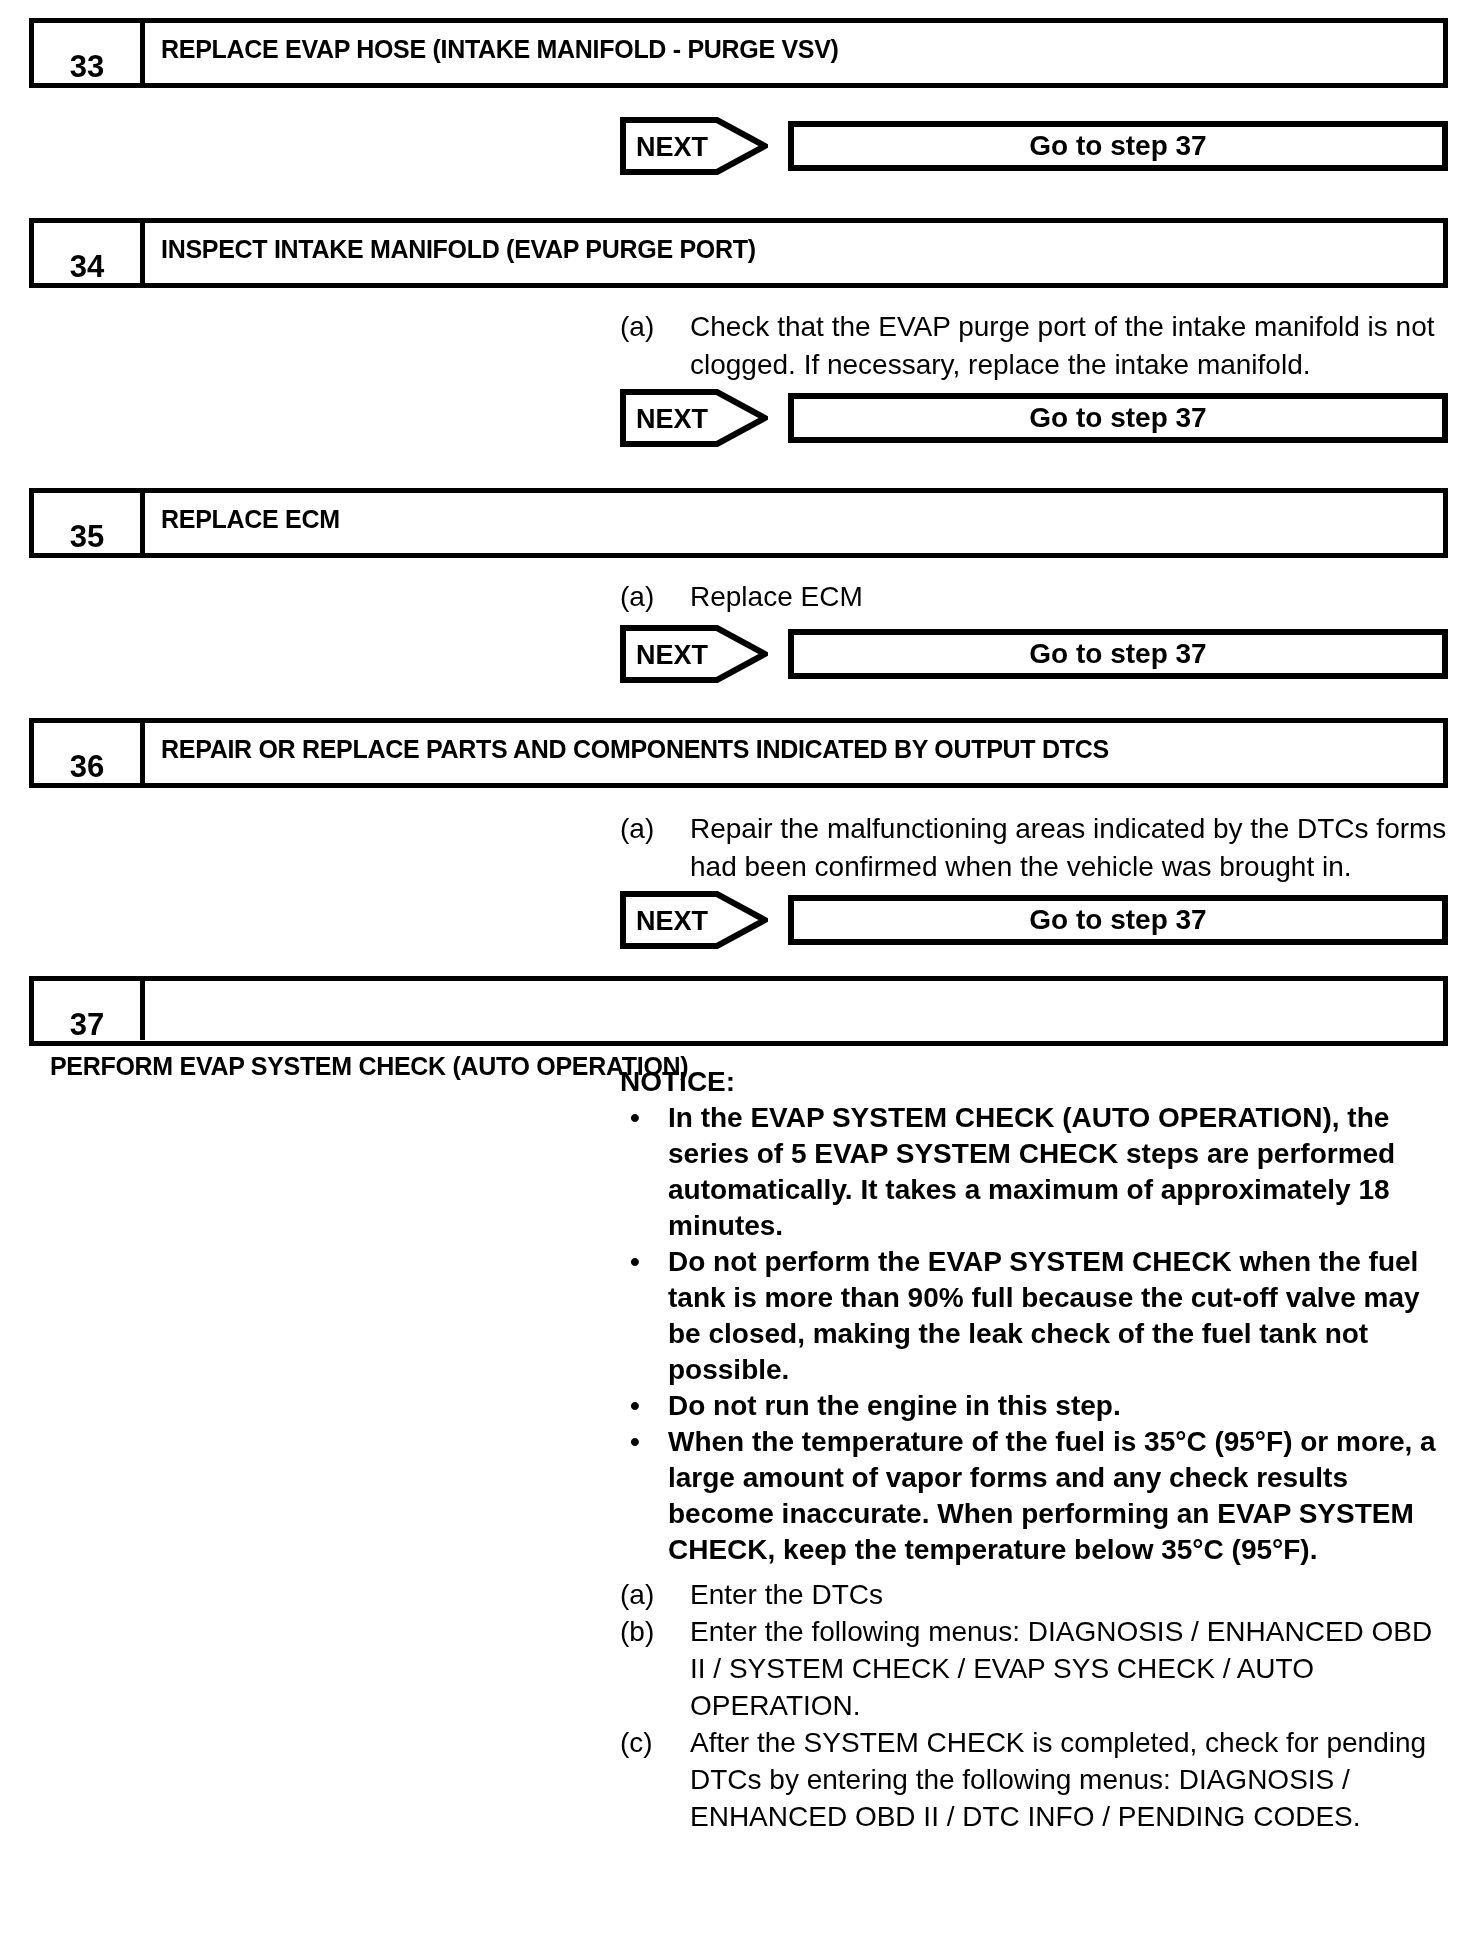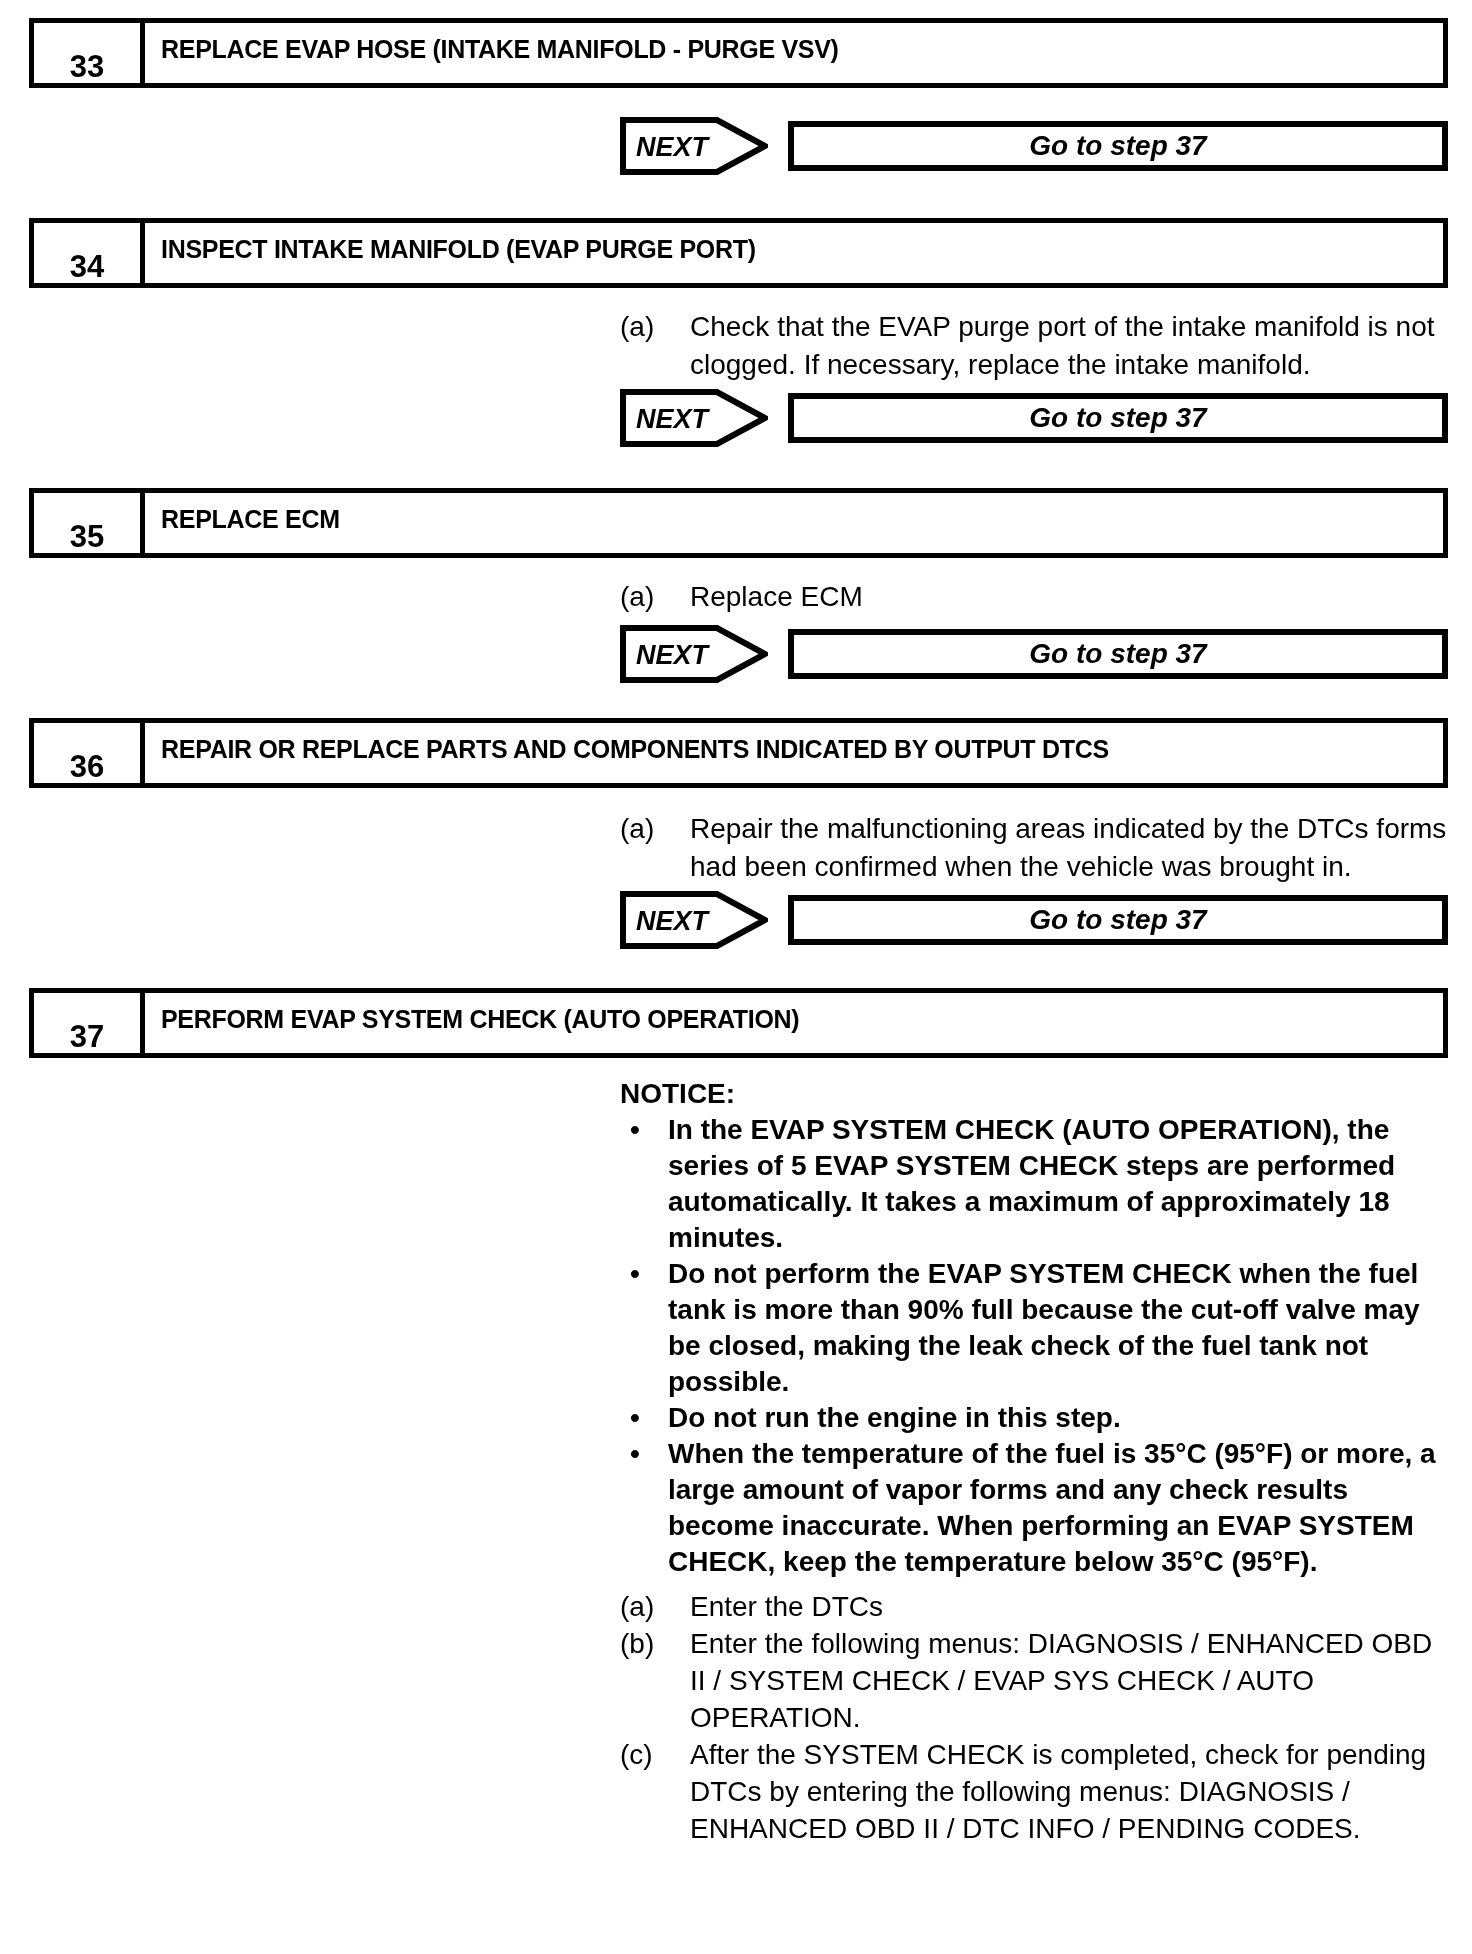--- a/index.html
+++ b/index.html
@@ -40,21 +40,21 @@
     padding: 13px 10px 0 16px;
     font-weight: bold;
     font-size: 25px;
     line-height: 1.1;
     letter-spacing: -0.3px;
     white-space: nowrap;
   }
   .mt-s34 { margin-top: 42px; }
   .mt-s35 { margin-top: 40px; }
   .mt-s36 { margin-top: 34px; }
-  .mt-s37 { margin-top: 38px; }
+  .mt-s37 { margin-top: 26px; flex-direction: column; }
 
   
   .step-body { margin-left: 591px; }
 
   .instr {
     display: flex;
     font-size: 28px;
     line-height: 38px;
   }
   .instr-marker { width: 70px; flex: none; }
@@ -62,21 +62,20 @@
   .mt-20 { margin-top: 20px; }
   .mt-22 { margin-top: 22px; }
   .mt-8  { margin-top: 8px; }
   .instr.tight { line-height: 37px; }
 
   
   .next-row {
     display: flex;
     align-items: center;
     gap: 20px;
-    font-style: italic;
   }
   .nr-a { margin-top: 28px; }
   .nr-b { margin-top: 4px; }
   .nr-c { margin-top: 8px; }
   .nr-d { margin-top: 4px; }
   .next-arrow { flex: none; display: block; }
   .next-arrow text {
     font-family: "Liberation Sans", sans-serif;
     font-weight: bold;
     font-size: 27px;

